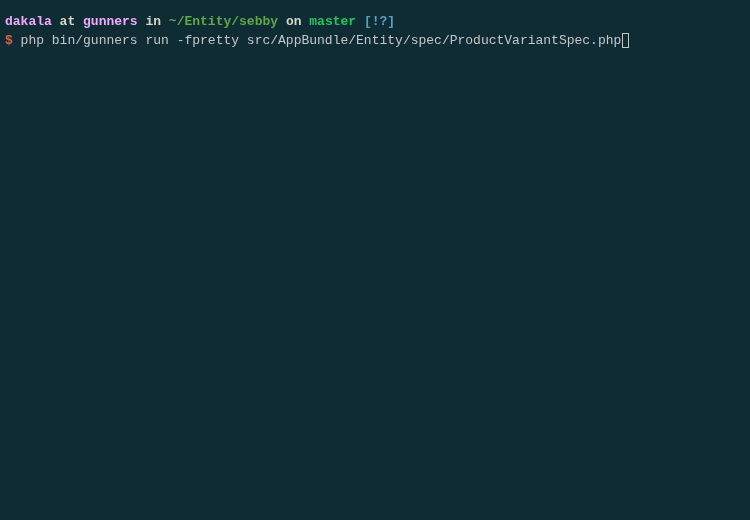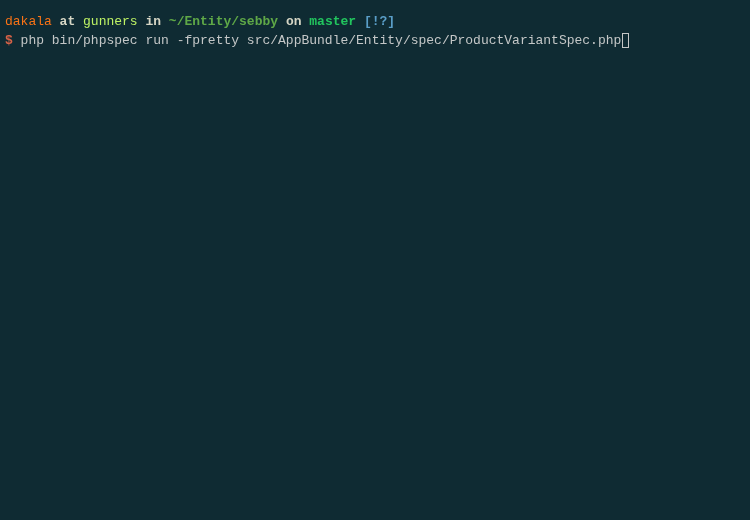--- a/index.html
+++ b/index.html
@@ -15,30 +15,30 @@
       font-size: 13px;
       line-height: 19px;
       overflow: hidden;
       padding-top: 12px;
       padding-left: 5px;
     }
     .terminal-line {
       white-space: nowrap;
     }
     .user {
-      color: #f97316;
-      font-weight: normal;
+      color: #f0abfc;
+      font-weight: bold;
     }
     .at {
       color: #d6d6c5;
       font-weight: bold;
     }
     .host {
-      color: #bef264;
-      font-weight: normal;
+      color: #f0abfc;
+      font-weight: bold;
     }
     .in {
       color: #d6d6c5;
       font-weight: bold;
       text-align: center;
     }
     .path {
       color: #5fa847;
       font-weight: bold;
     }
@@ -71,14 +71,14 @@
       margin-left: 1px;
     }
   </style>
 </head>
 <body>
 
 <div class="terminal-line">
   <span class="user">dakala</span><span class="at"> at </span><span class="host">gunners</span><span class="in"> in </span><span class="path">~/Entity/sebby</span><span class="on"> on </span><span class="branch">master</span><span class="git-status"> [!?]</span>
 </div>
 <div class="terminal-line">
-  <span class="prompt-symbol">$</span><span class="command"> php bin/phpspec run -fpretty src/AppBundle/Entity/spec/ProductVariantSpec.php</span><span class="cursor"></span>
+  <span class="prompt-symbol">$</span><span class="command"> php bin/gunners run -fpretty src/AppBundle/Entity/spec/ProductVariantSpec.php</span><span class="cursor"></span>
 </div>
 
 </body></html>

